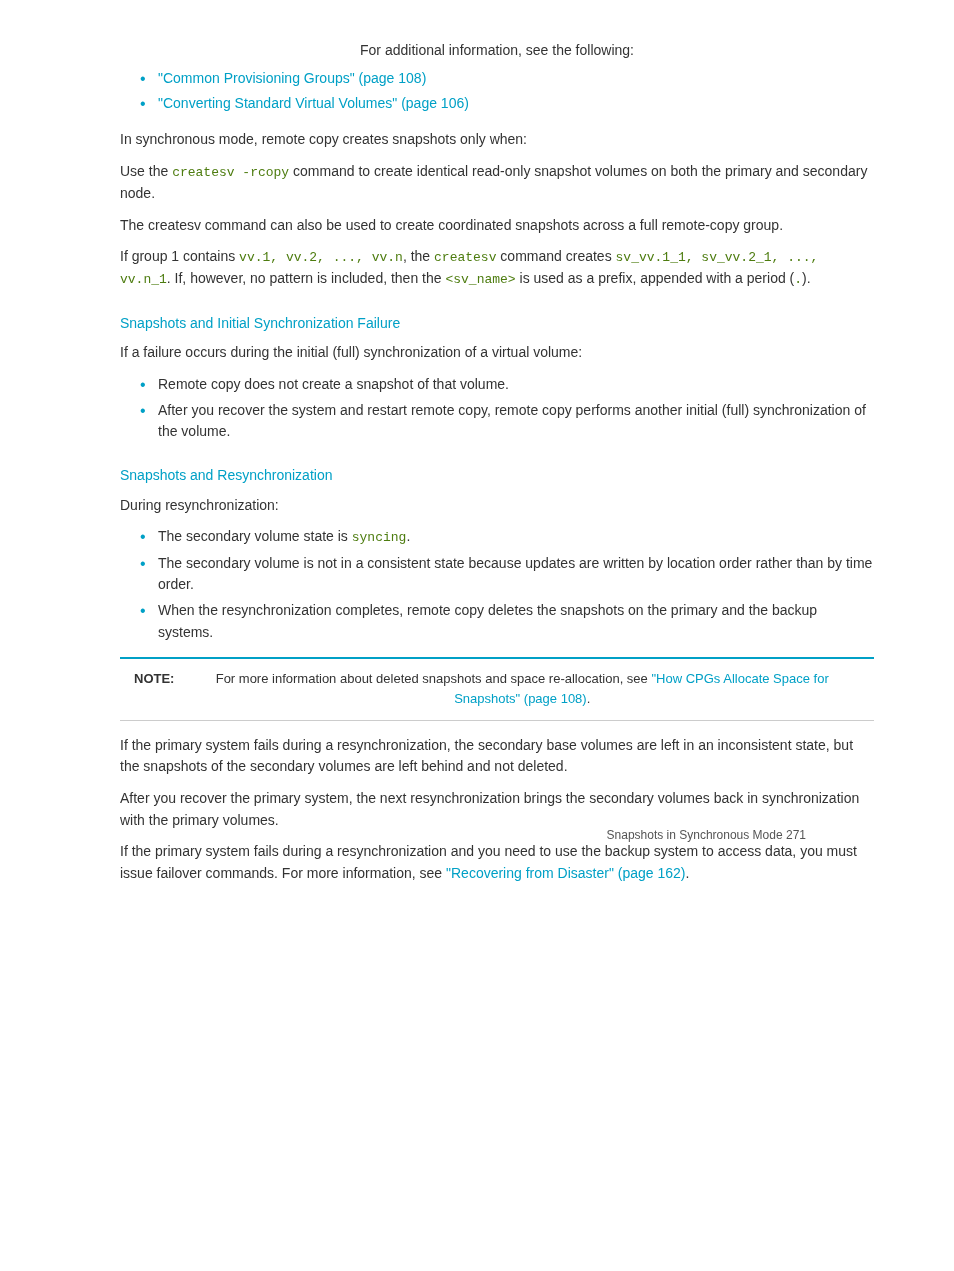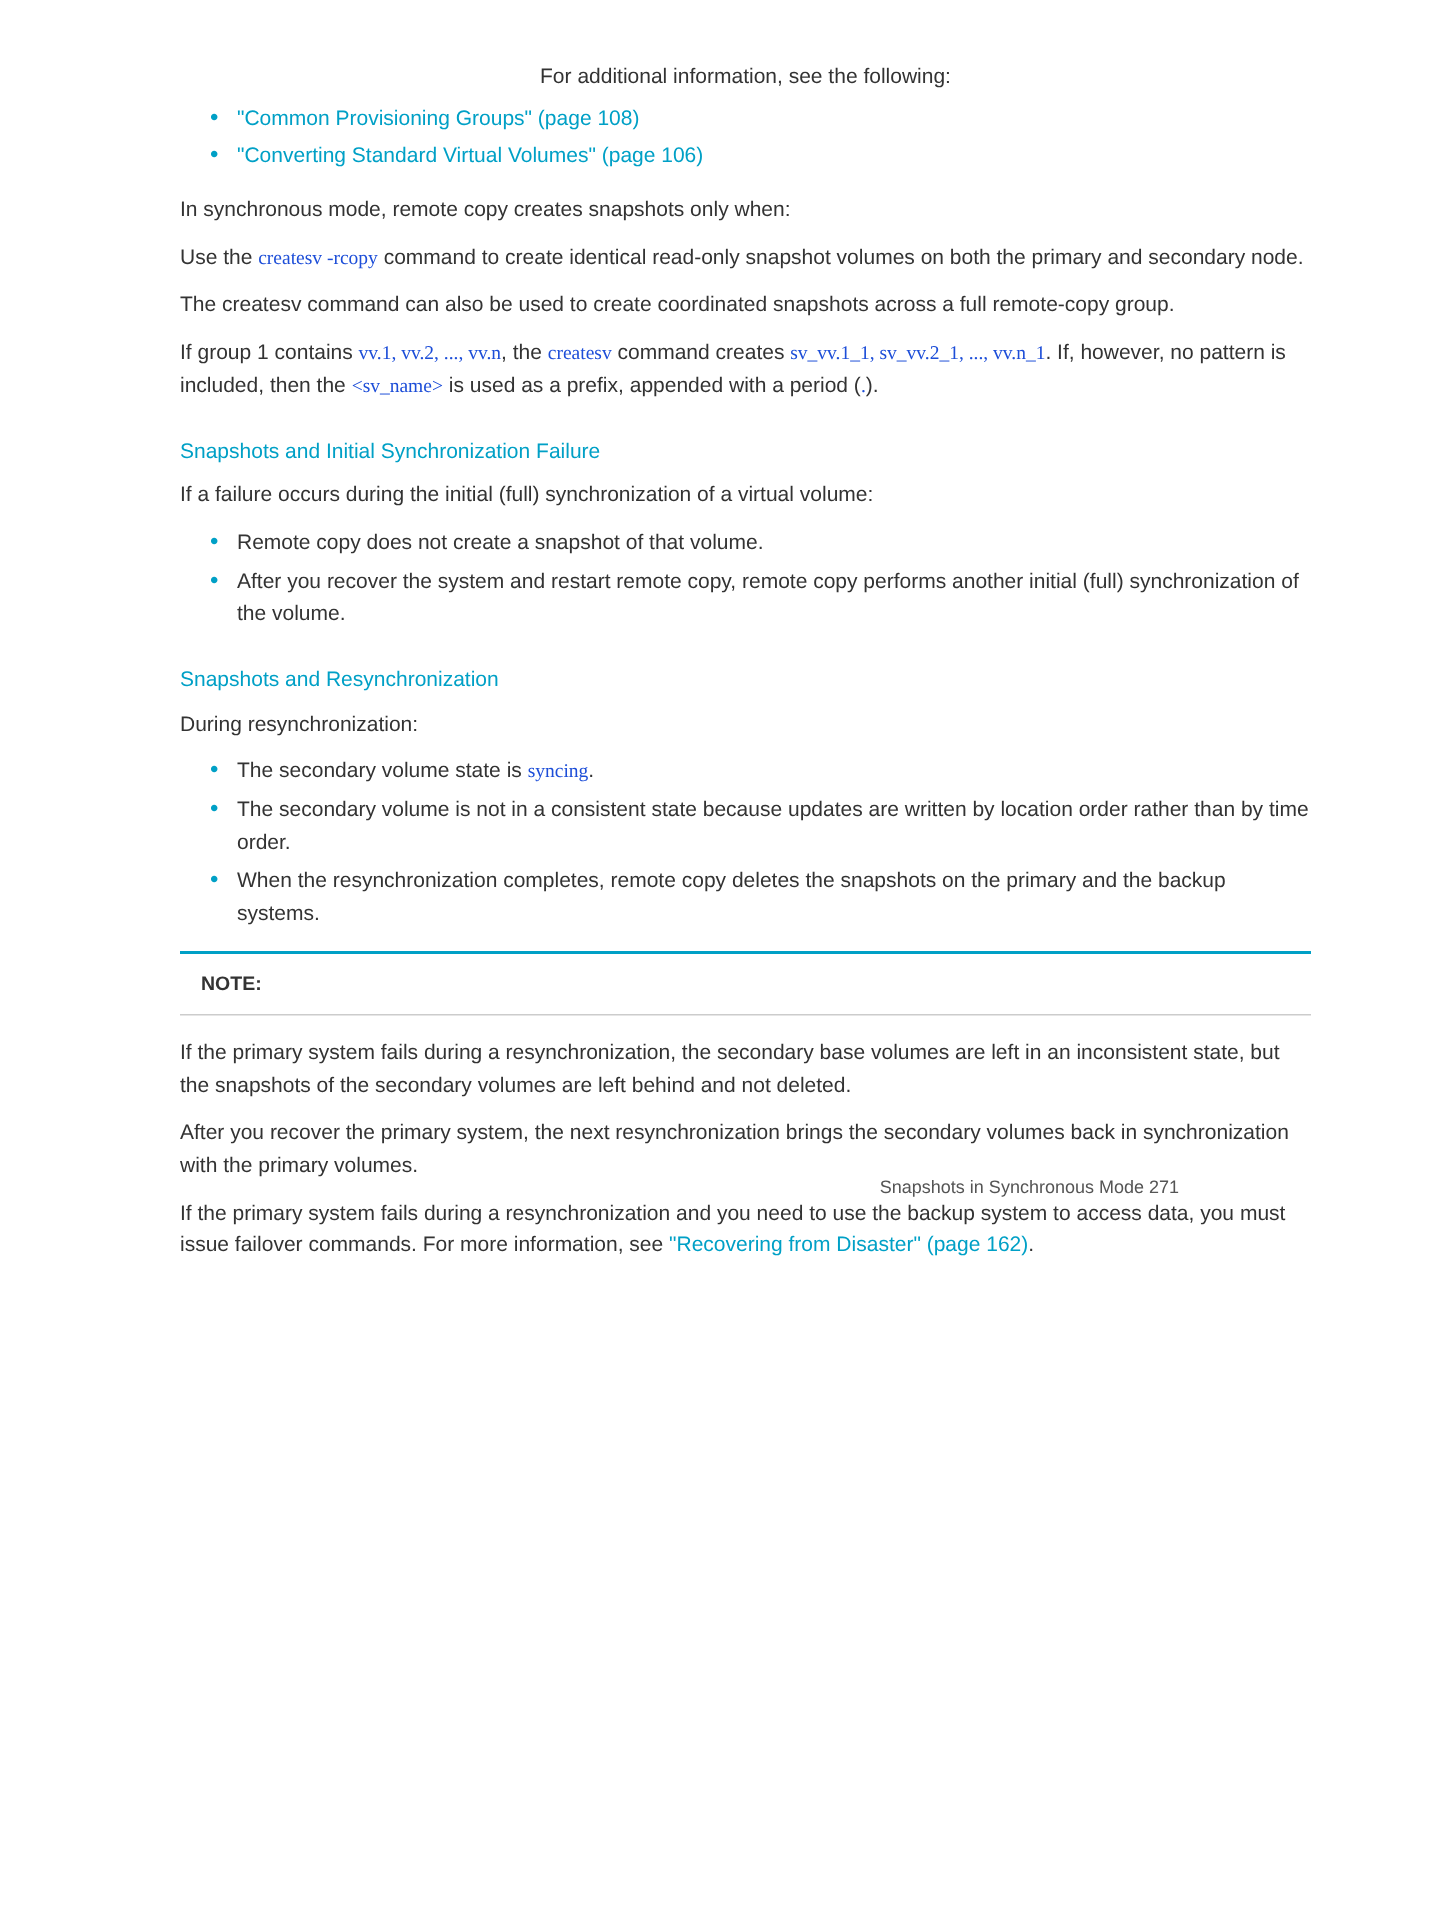--- a/index.html
+++ b/index.html
@@ -50,23 +50,23 @@
       color: #00a0c6;
       font-size: 14px;
       font-weight: normal;
       margin-top: 22px;
       margin-bottom: 8px;
     }
     .body-text {
       margin-bottom: 10px;
     }
     code, .code {
-      font-family: Liberation Serif, serif;
+      font-family: Liberation Mono, monospace;
       font-size: 13px;
-      color: #1d4ed8;
+      color: #4d7c0f;
       background: none;
     }
     .note-box {
       border-top: 2px solid #00a0c6;
       border-bottom: 1px solid #ccc;
       padding: 10px 14px;
       margin: 14px 0;
       display: flex;
       gap: 10px;
       text-align: center;
@@ -77,21 +77,21 @@
       white-space: nowrap;
       font-size: 13px;
     }
     .note-content {
       font-size: 13px;
       color: #333;
     }
     .footer {
       position: absolute;
       bottom: 40px;
-      right: 88px;
+      right: 68px;
       font-size: 12px;
       color: #555;
     }
     .page-wrapper {
       position: relative;
     }
   </style>
 </head>
 <body>
 
@@ -128,20 +128,23 @@
   <ul class="bullet-list">
     <li>
       <span>The secondary volume state is </span><code class="code">syncing</code><span>.</span>
     </li>
     <li>The secondary volume is not in a consistent state because updates are written by location order rather than by time order.</li>
     <li>When the resynchronization completes, remote copy deletes the snapshots on the primary and the backup systems.</li>
   </ul>
 
   <div class="note-box">
     <span class="note-label">NOTE:</span>
+    <span class="note-content">
+      <span>For more information about deleted snapshots and space re-allocation, see </span><a class="link">"How CPGs Allocate Space for Snapshots" (page 108)</a><span>.</span>
+    </span>
   </div>
 
   <p class="body-text">If the primary system fails during a resynchronization, the secondary base volumes are left in an inconsistent state, but the snapshots of the secondary volumes are left behind and not deleted.</p>
   <p class="body-text">After you recover the primary system, the next resynchronization brings the secondary volumes back in synchronization with the primary volumes.</p>
   <p class="body-text">
     <span>If the primary system fails during a resynchronization and you need to use the backup system to access data, you must issue failover commands. For more information, see </span><a class="link">"Recovering from Disaster" (page 162)</a><span>.</span>
   </p>
 
   <div class="footer">
     <span>Snapshots in Synchronous Mode   271</span>

